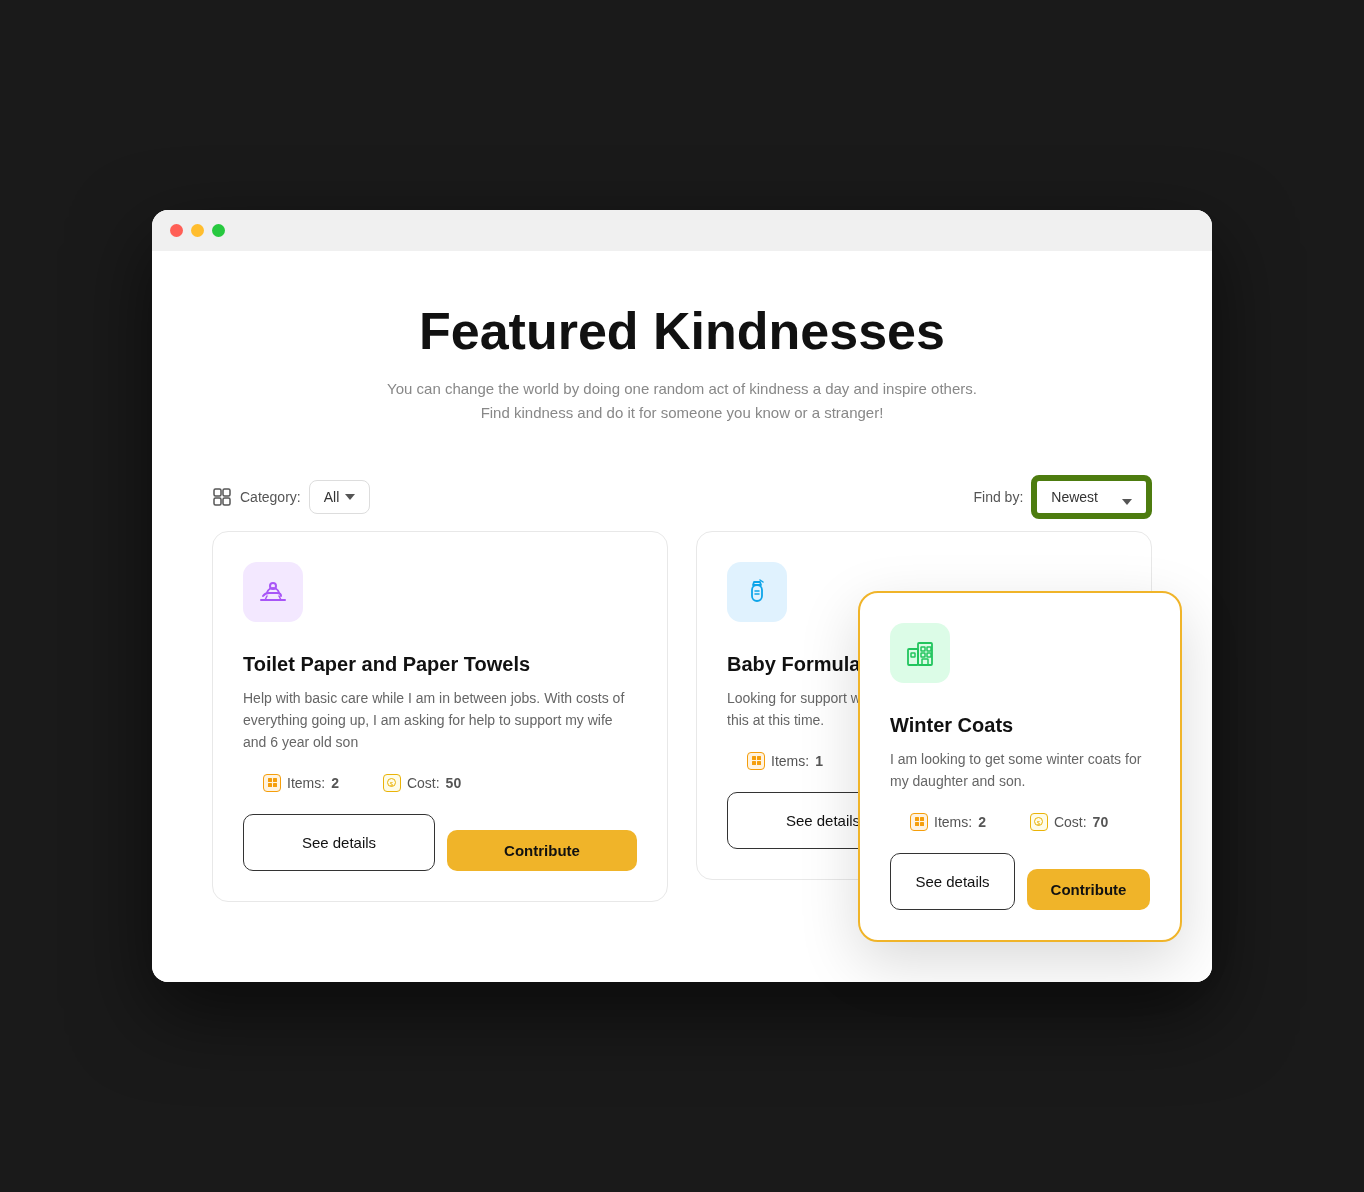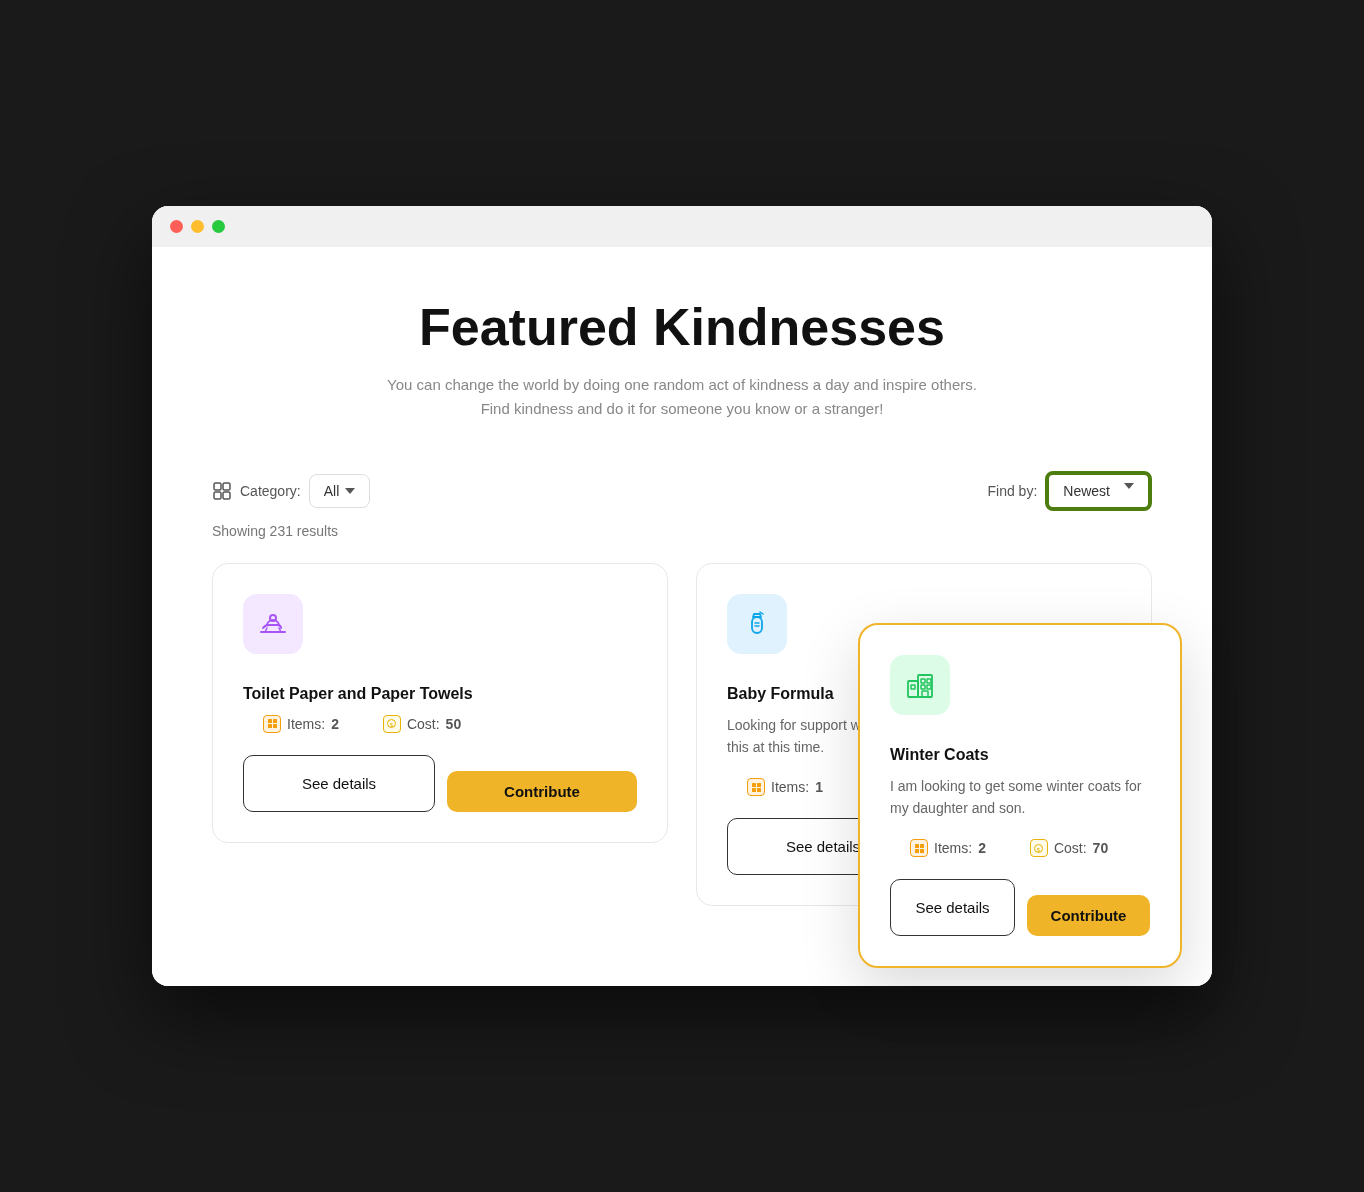--- a/index.html
+++ b/index.html
@@ -108,23 +108,23 @@
       gap: 8px;
     }
 
     .sort-label {
       font-size: 14px;
       color: #555;
     }
 
     .sort-select {
       display: flex;
-      align-items: flex-start;
-      gap: 14px;
-      border: 4px solid #4d7c0f;
+      align-items: flex-end;
+      gap: 24px;
+      border: 6px solid #4d7c0f;
       border-radius: 8px;
       padding: 8px 14px;
       font-size: 14px;
       color: #333;
       cursor: pointer;
       background: #fff;
     }
 
     .results-count {
       font-size: 14px;
@@ -156,21 +156,21 @@
       align-items: center;
       justify-content: center;
       margin-bottom: 18px;
     }
 
     .card-icon-purple { background: #f3e8ff; }
     .card-icon-blue { background: #e0f2fe; }
     .card-icon-green { background: #dcfce7; }
 
     .card-title {
-      font-size: 16px;
+      font-size: 20px;
       font-weight: 700;
       color: #111;
       margin-bottom: 12px;
       margin-top: 31px;
     }
 
     .card-description {
       font-size: 14px;
       color: #666;
       line-height: 1.55;
@@ -306,36 +306,36 @@
 
       <div class="sort-row">
         <span class="sort-label">Find by:</span>
         <div class="sort-select">
           <span>Newest</span>
           <span class="chevron-down"></span>
         </div>
       </div>
     </div>
 
-    <div class="results-count">Showing 231 results</div>
 
     <div class="cards-row">
 
       <div class="card">
         <div class="card-icon-wrapper card-icon-purple">
 
           <svg class="icon-svg" viewBox="0 0 32 32" fill="none" xmlns="http://www.w3.org/2000/svg">
             <path d="M6 20c0 0 2-3 6-3h8c2 0 4 1 4 3" stroke="#a855f7" stroke-width="2" stroke-linecap="round"></path>
             <path d="M10 17c0 0 1-5 6-5s6 5 6 5" stroke="#a855f7" stroke-width="2" stroke-linecap="round"></path>
             <circle cx="16" cy="10" r="3" stroke="#a855f7" stroke-width="2"></circle>
             <path d="M4 24h24" stroke="#a855f7" stroke-width="2" stroke-linecap="round"></path>
             <path d="M8 24l2-4M24 24l-2-4" stroke="#a855f7" stroke-width="1.5" stroke-linecap="round"></path>
           </svg>
         </div>
         <h2 class="card-title">Toilet Paper and Paper Towels</h2>
+        <p class="card-description">Help with basic care while I am in between jobs. With costs of everything going up, I am asking for help to support my wife and 6 year old son</p>
         <div class="card-meta">
           <div class="meta-item">
             <div class="meta-icon meta-icon-orange">
               <svg width="11" height="11" viewBox="0 0 11 11">
                   <rect x="1" y="1" width="4" height="4" rx="0.5" fill="#f59e0b"></rect>
                   <rect x="6" y="1" width="4" height="4" rx="0.5" fill="#f59e0b"></rect>
                   <rect x="1" y="6" width="4" height="4" rx="0.5" fill="#f59e0b"></rect>
                   <rect x="6" y="6" width="4" height="4" rx="0.5" fill="#f59e0b"></rect>
                 </svg>
             </div>

